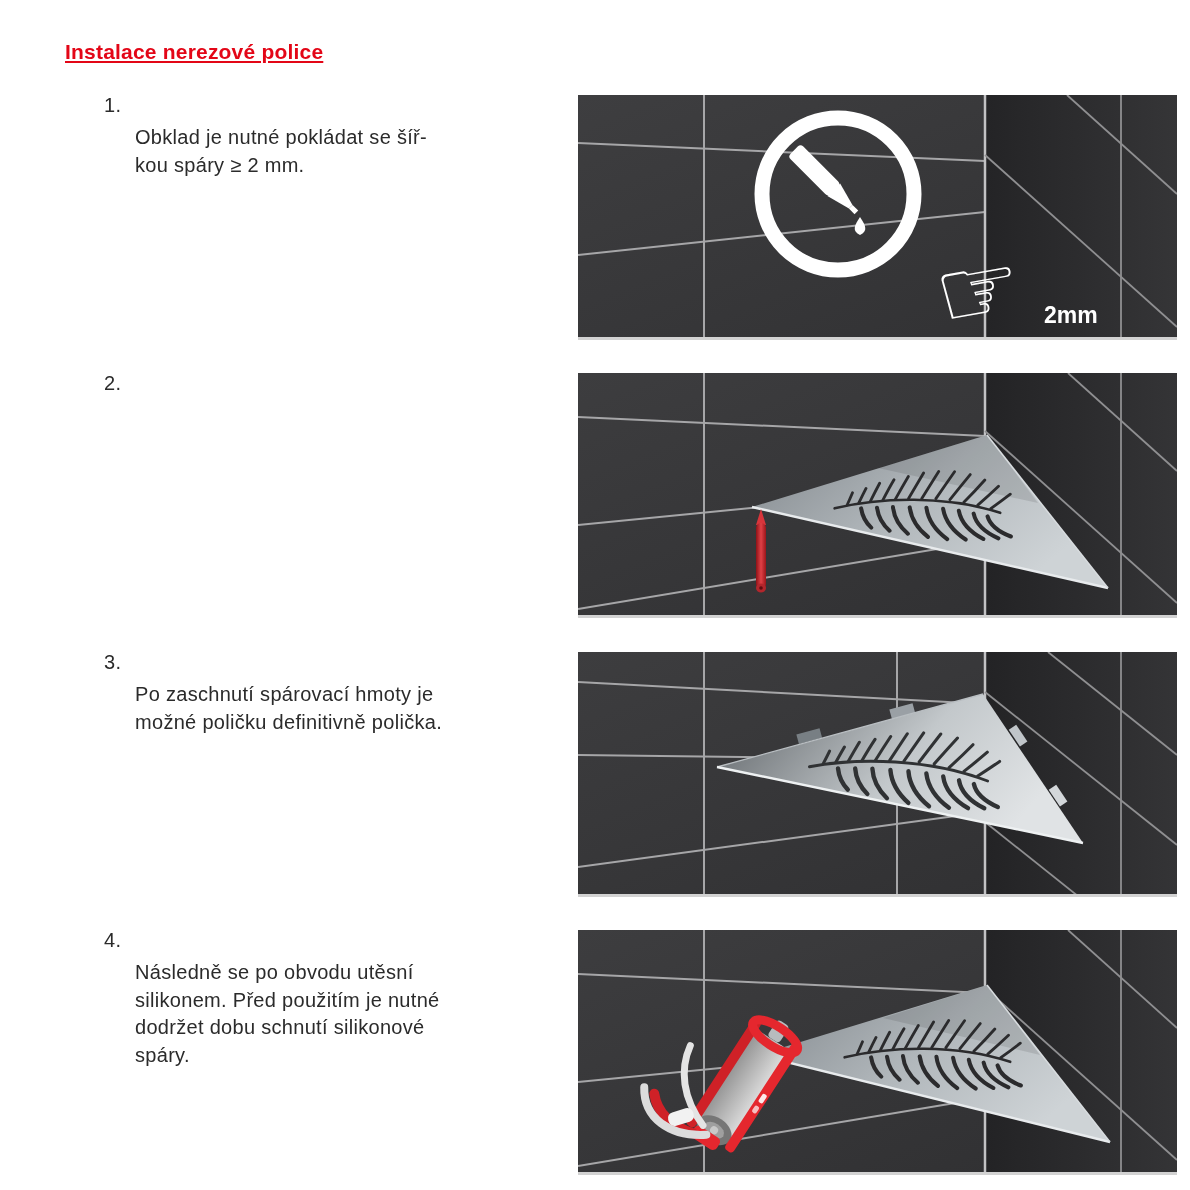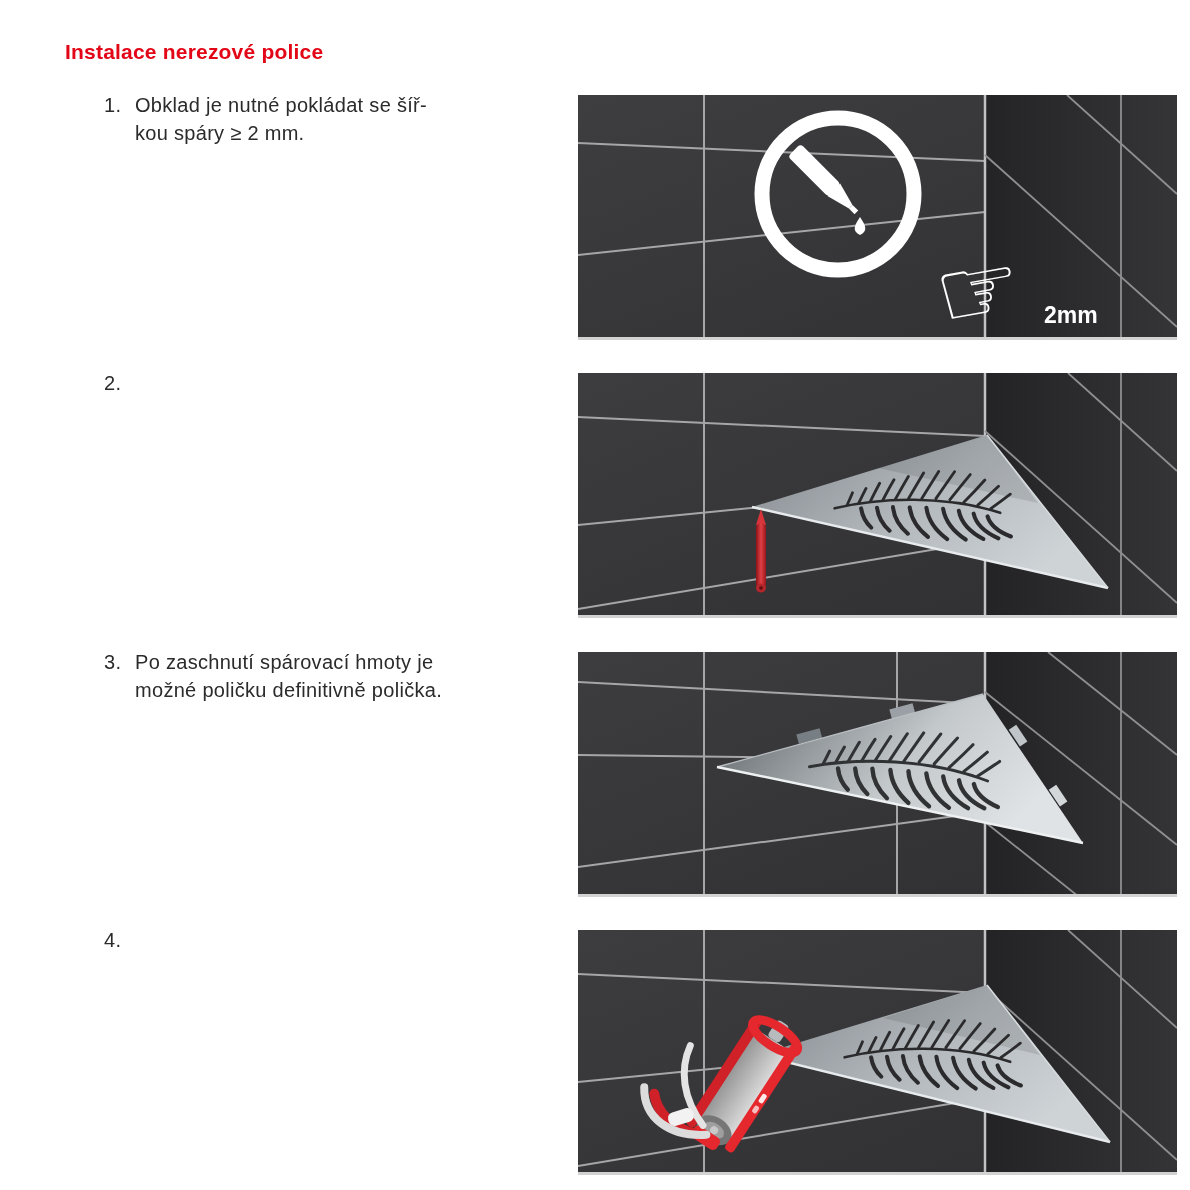--- a/index.html
+++ b/index.html
@@ -3,28 +3,28 @@
 <meta charset="utf-8">
 <style>
   html,body{margin:0;padding:0;}
   body{
     width:1190px;height:1190px;background:#ffffff;position:relative;
     font-family:"Liberation Sans","DejaVu Sans",sans-serif;overflow:hidden;
   }
   .page{position:absolute;inset:0;background:#ffffff;}
   .doc-title{
     position:absolute;left:65px;top:40px;font-size:21px;font-weight:700;
-    letter-spacing:.2px;color:#e30617;
+    letter-spacing:.2px;color:#e30617;text-decoration:underline;
   }
   .step{
     position:absolute;left:104px;display:flex;color:#2b2b2b;
     font-size:20px;line-height:27.5px;letter-spacing:.3px;width:470px;
   }
   .step .num{width:31px;flex:0 0 31px;}
-  .step .txt{white-space:pre-line;}
+  .step .txt{white-space:pre-line;margin-top:32px;}
   .s1{top:92px;} .s2{top:370px;} .s3{top:649px;} .s4{top:927px;}
   .panel{position:absolute;left:578px;width:599px;height:245px;}
   .p1{top:95px;} .p2{top:373px;} .p3{top:652px;} .p4{top:930px;}
   .panel svg{display:block;}
   text{font-family:"Liberation Sans","DejaVu Sans",sans-serif;}
   .hand-glyph{font-family:"DejaVu Sans",sans-serif;}
 </style>
 </head>
 <body>
 
@@ -40,20 +40,24 @@
   <div class="step s2">
     <div class="num">2.</div>
   </div>
   <div class="step s3">
     <div class="num">3.</div>
     <div class="txt">Po zaschnutí spárovací hmoty je
 možné poličku definitivně polička.</div>
   </div>
   <div class="step s4">
     <div class="num">4.</div>
+    <div class="txt">Následně se po obvodu utěsní
+silikonem. Před použitím je nutné
+dodržet dobu schnutí silikonové
+spáry.</div>
   </div>
 
   <div class="panel p1">
     <svg width="599" height="245" viewBox="0 0 599 245">
       <defs>
         <linearGradient id="wl1" x1="0" y1="0" x2="1" y2="1">
           <stop offset="0" stop-color="#3e3e40"></stop>
             <stop offset="1" stop-color="#303032"></stop>
         </linearGradient>
         <linearGradient id="wr1" x1="0" y1="0" x2="1" y2="0">

